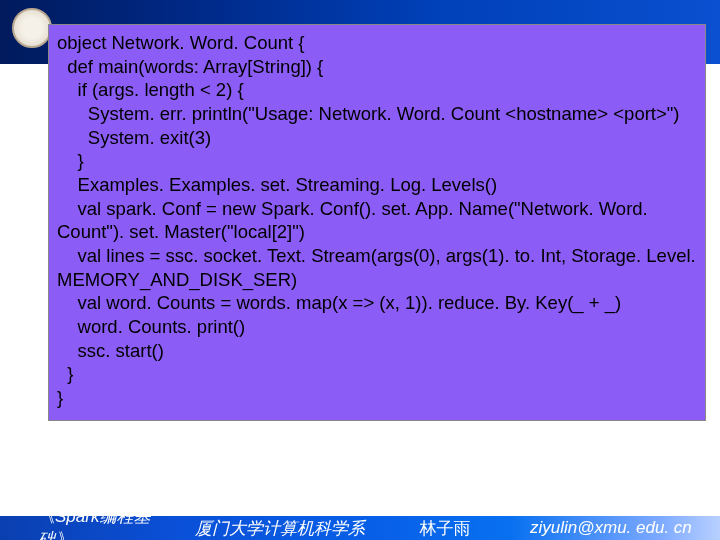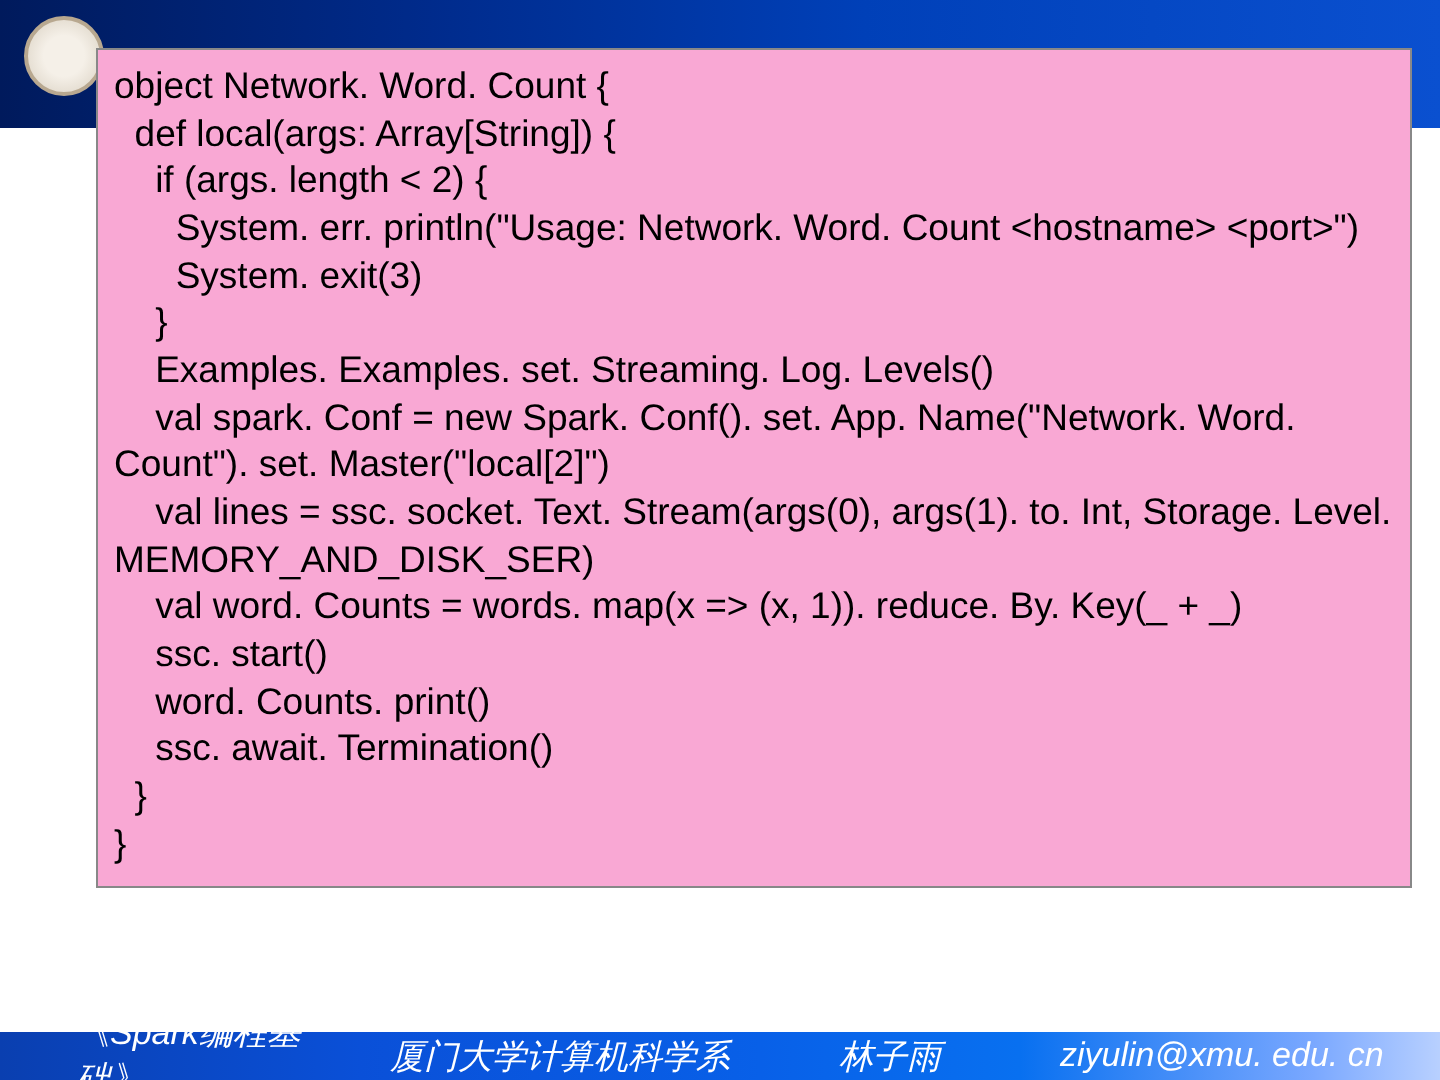--- a/index.html
+++ b/index.html
@@ -25,21 +25,21 @@
     height: 40px;
     border-radius: 50%;
     background: radial-gradient(circle, #f5f0e8 40%, #d8cfc0 100%);
     border: 2px solid #b8a890;
   }
   .code-box {
     position: absolute;
     top: 24px;
     left: 48px;
     right: 14px;
-    background: #f9a8d4;
+    background: #8b5cf6;
     border: 1px solid #888;
     padding: 6px 8px 10px 8px;
     font-family: Arial, sans-serif;
     font-size: 18.5px;
     line-height: 1.28;
     color: #000;
   }
   .code-box div { white-space: pre-wrap; word-break: break-word; }
   .footer {
     position: absolute;
@@ -68,53 +68,51 @@
     justify-content: center;
     font-style: italic;
   }
   .footer .seg3 {
     width: 130px;
     height: 100%;
     background: linear-gradient(to right, #0860e8, #0870f0);
     display: flex;
     align-items: center;
     justify-content: center;
-    font-style: italic;
   }
   .footer .seg4 {
     flex: 1;
     height: 100%;
     background: linear-gradient(to right, #0870f0, #7aa8ff 70%, #b8d0ff);
     display: flex;
     align-items: center;
     padding-left: 20px;
     font-style: italic;
   }
 </style>
 </head>
 <body>
 
 <div class="header">
   <div class="logo"></div>
 </div>
 
 <div class="code-box">
   <div>object Network. Word. Count {</div>
-  <div>  def local(args: Array[String]) {</div>
+  <div>  def main(words: Array[String]) {</div>
   <div>    if (args. length &lt; 2) {</div>
   <div>      System. err. println("Usage: Network. Word. Count &lt;hostname&gt; &lt;port&gt;")</div>
   <div>      System. exit(3)</div>
   <div>    }</div>
   <div>    Examples. Examples. set. Streaming. Log. Levels()</div>
   <div>    val spark. Conf = new Spark. Conf(). set. App. Name("Network. Word. Count"). set. Master("local[2]")</div>
   <div>    val lines = ssc. socket. Text. Stream(args(0), args(1). to. Int, Storage. Level. MEMORY_AND_DISK_SER)</div>
   <div>    val word. Counts = words. map(x =&gt; (x, 1)). reduce. By. Key(_ + _)</div>
+  <div>    word. Counts. print()</div>
   <div>    ssc. start()</div>
-  <div>    word. Counts. print()</div>
-  <div>    ssc. await. Termination()</div>
   <div>  }</div>
   <div>}</div>
 </div>
 
 <div class="footer">
   <div class="seg1">《Spark编程基础》</div>
   <div class="seg2">厦门大学计算机科学系</div>
   <div class="seg3">林子雨</div>
   <div class="seg4">ziyulin@xmu. edu. cn</div>
 </div>

